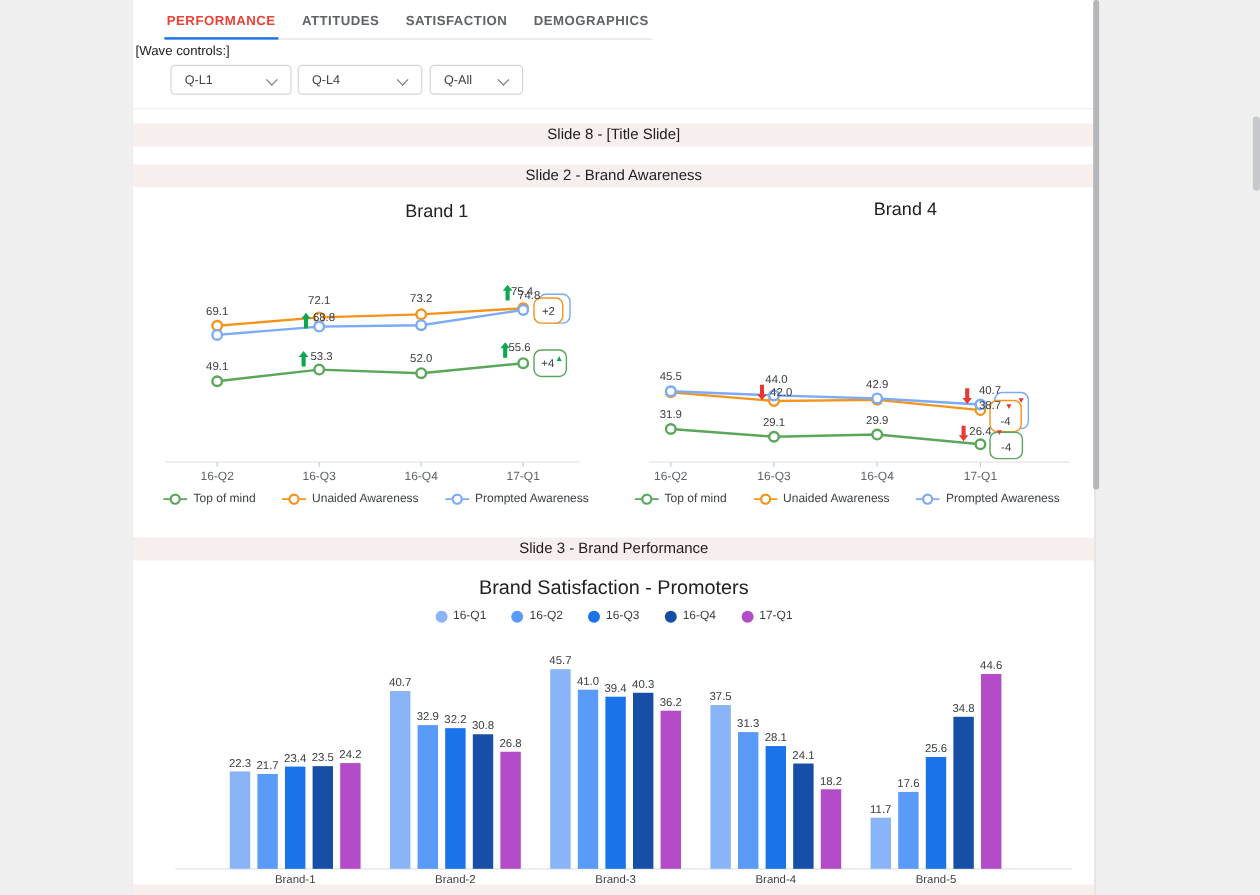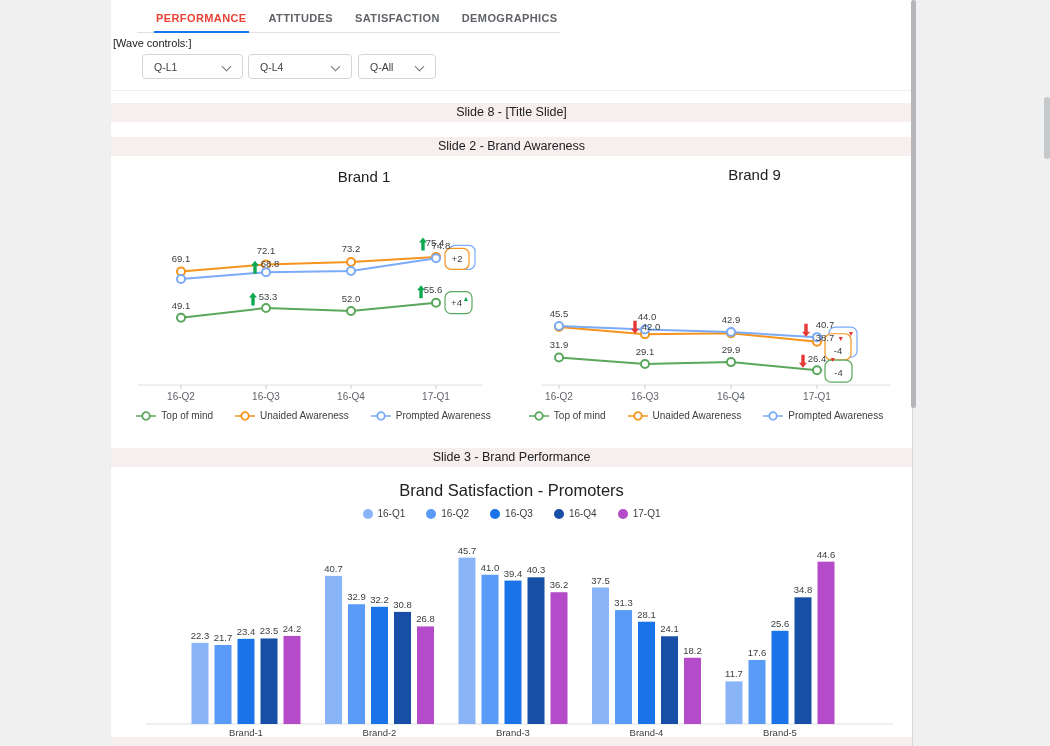--- a/index.html
+++ b/index.html
@@ -3,21 +3,21 @@
 <meta charset="utf-8">
 <style>
   html,body{margin:0;padding:0;}
   body{font-family:"Liberation Sans", sans-serif; background:#f0f0f1;}
   .page{position:relative;width:1050px;height:746px;background:#f0f0f1;overflow:hidden;}
   .content{position:absolute;left:110px;top:0;width:801px;height:746px;background:#fff;
            border-right:1px solid #d8d8d8; border-left:1px solid #ededed;}
   
   .tabbar{position:absolute;left:26px;top:10px;display:flex;gap:18px;border-bottom:1px solid #e0e0e0;}
   .tab{font-size:11px;letter-spacing:.4px;font-weight:bold;color:#5f6368;padding:2px 2px 8px 2px;position:relative;cursor:pointer;}
-  .tab.active{color:#ea4335;margin-left:17px;}
+  .tab.active{color:#ea4335;}
   .tab.active::after{content:"";position:absolute;left:0;right:0;bottom:-1px;height:2px;background:#1a73e8;}
   .wave-label{position:absolute;left:2px;top:37px;font-size:11px;color:#202124;}
   .dd{position:absolute;top:54px;height:25px;background:#fff;border:1px solid #d5d5d8;border-radius:4px;
       font-size:10.5px;color:#3c4043;line-height:25px;padding-left:11px;box-sizing:border-box;cursor:pointer;margin-left:29px;}
   .dd .chev{position:absolute;right:12px;top:8px;width:6px;height:6px;border-right:1.5px solid #75777a;border-bottom:1.5px solid #75777a;transform:rotate(45deg);}
   .dd1{left:2px;width:101px;}
   .dd2{left:108px;width:104px;}
   .dd3{left:218px;width:78px;}
   .header-rule{position:absolute;left:0;top:90px;width:100%;height:1px;background:#efefef;}
   
@@ -75,21 +75,21 @@
       <span>Q-All</span>
       <span class="chev"></span>
     </div>
 
     <div class="header-rule"></div>
 
     <div class="band band1">Slide 8 - [Title Slide]</div>
     <div class="band band2">Slide 2 - Brand Awareness</div>
 
     <div class="ctitle t1">Brand 1</div>
-    <div class="ctitle t3">Brand 9</div>
+    <div class="ctitle t3">Brand 4</div>
 
     <svg class="lc1" width="385" height="215">
         <line x1="17" y1="190" x2="362" y2="190" stroke="#e0e0e0" stroke-width="1"></line>
         <line x1="60" y1="190" x2="60" y2="194" stroke="#cccccc" stroke-width="1"></line>
         <text x="60" y="205" font-size="10" fill="#5f6368" text-anchor="middle" font-family="Liberation Sans, sans-serif">16-Q2</text>
         <line x1="145" y1="190" x2="145" y2="194" stroke="#cccccc" stroke-width="1"></line>
         <text x="145" y="205" font-size="10" fill="#5f6368" text-anchor="middle" font-family="Liberation Sans, sans-serif">16-Q3</text>
         <line x1="230" y1="190" x2="230" y2="194" stroke="#cccccc" stroke-width="1"></line>
         <text x="230" y="205" font-size="10" fill="#5f6368" text-anchor="middle" font-family="Liberation Sans, sans-serif">16-Q4</text>
         <line x1="315" y1="190" x2="315" y2="194" stroke="#cccccc" stroke-width="1"></line>

